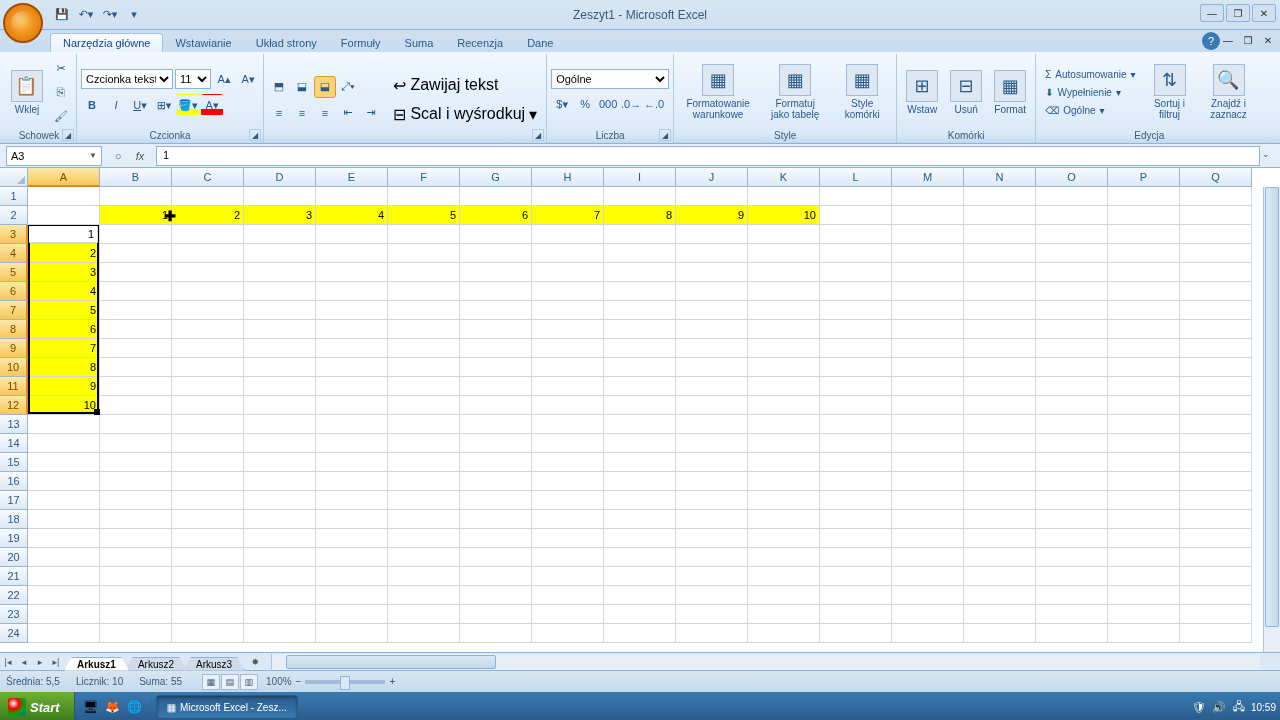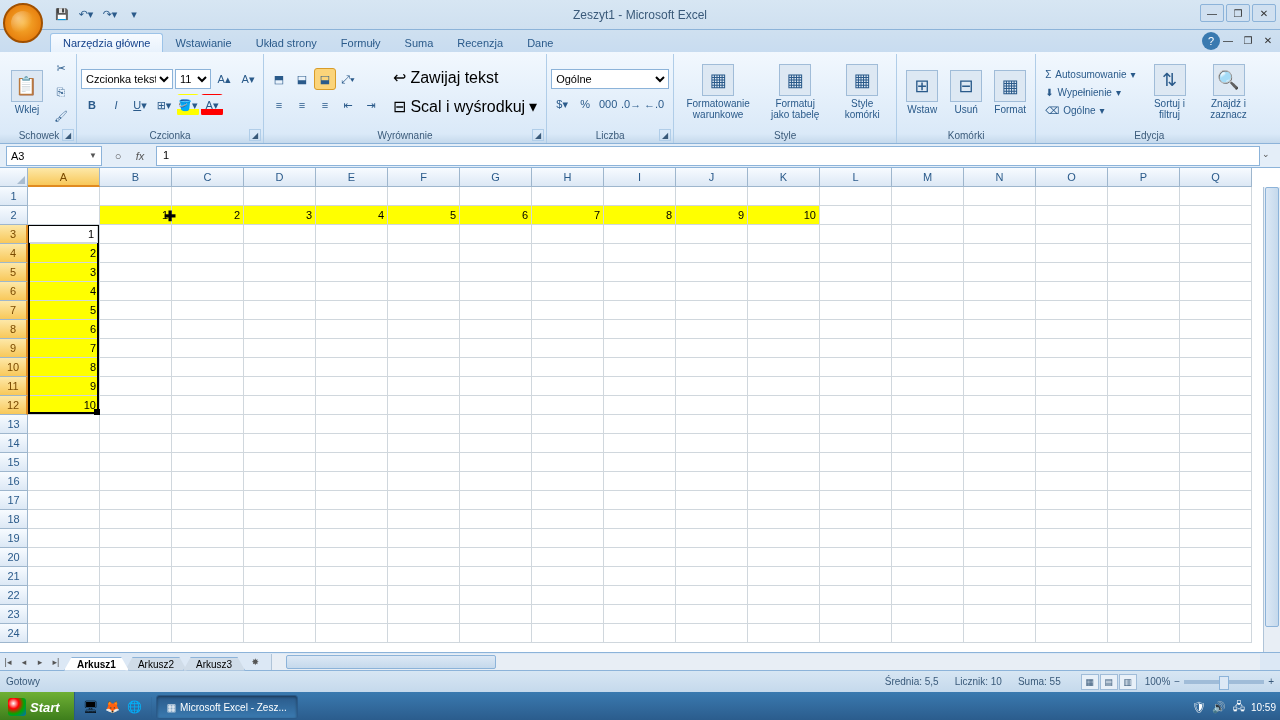--- a/index.html
+++ b/index.html
@@ -208,21 +208,20 @@
         </div>
       </div>
       <div style="display:flex;flex-direction:column;gap:4px;margin-left:4px">
         <div class="edit-item">
             <span>↩</span>
             <span>Zawijaj tekst</span>
           </div>
         <div class="edit-item"><span>⊟</span><span>Scal i wyśrodkuj</span>▾</div>
       </div>
     </div>
-    <div class="group-label">Wyrównanie</div>
     <div class="group-launcher">◢</div>
   </div>
 
   <div class="group">
     <div class="group-body">
       <div class="font-stack">
         <select class="num-combo"><option>Ogólne</option></select>
         <div class="align-row">
           <div class="btn-sm">$▾</div>
           <div class="btn-sm">%</div>
@@ -834,21 +833,20 @@
       <div class="sheet-tab">Arkusz2</div>
       <div class="sheet-tab">Arkusz3</div>
     </div>
   <div class="sheet-nav-btn" style="margin-left:6px">✸</div>
   <div class="hscroll">
       <div class="hscroll-thumb"></div>
     </div>
 </div>
 
 <div class="status-bar">
-  <div class="status-left">Gotowy</div>
   <div class="status-agg">
     <span><span>Średnia:</span> <span>5,5</span></span>
     <span><span>Licznik:</span> <span>10</span></span>
     <span><span>Suma:</span> <span>55</span></span>
   </div>
   <div class="view-btns">
     <div class="view-btn">▦</div>
     <div class="view-btn">▤</div>
     <div class="view-btn">▥</div>
   </div>

